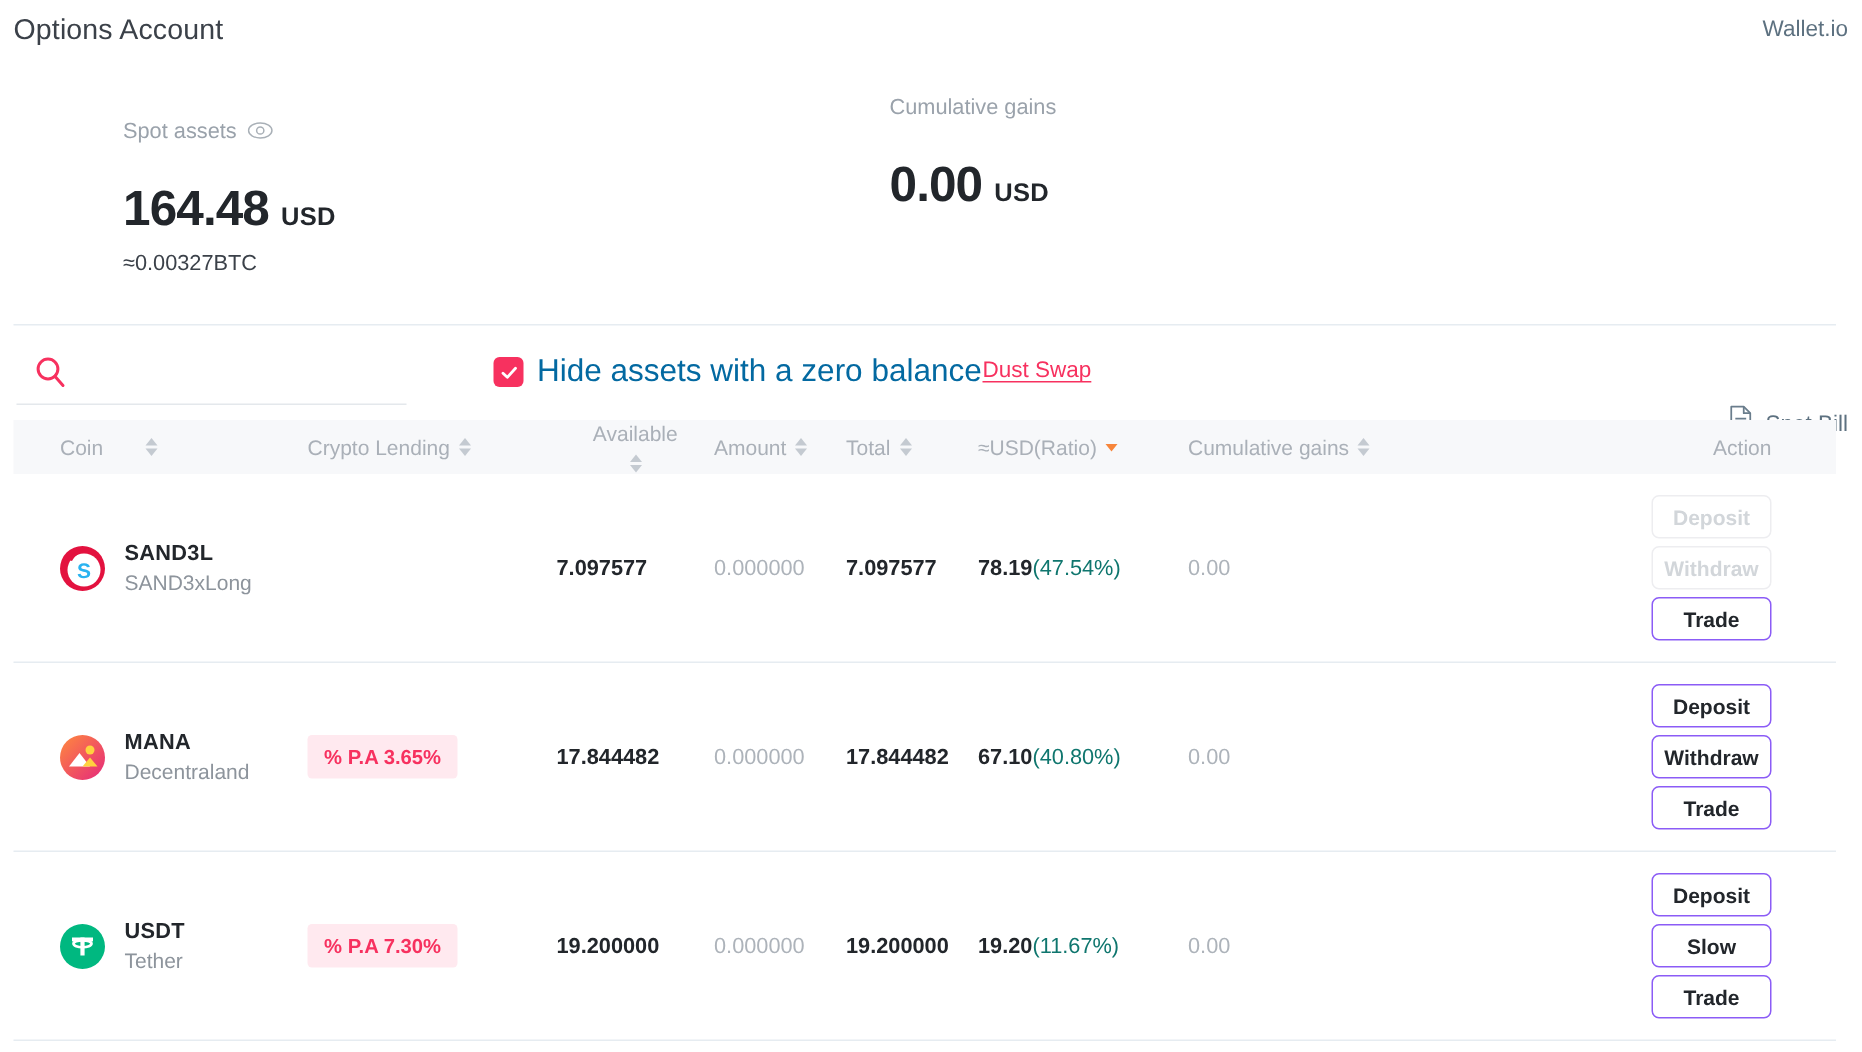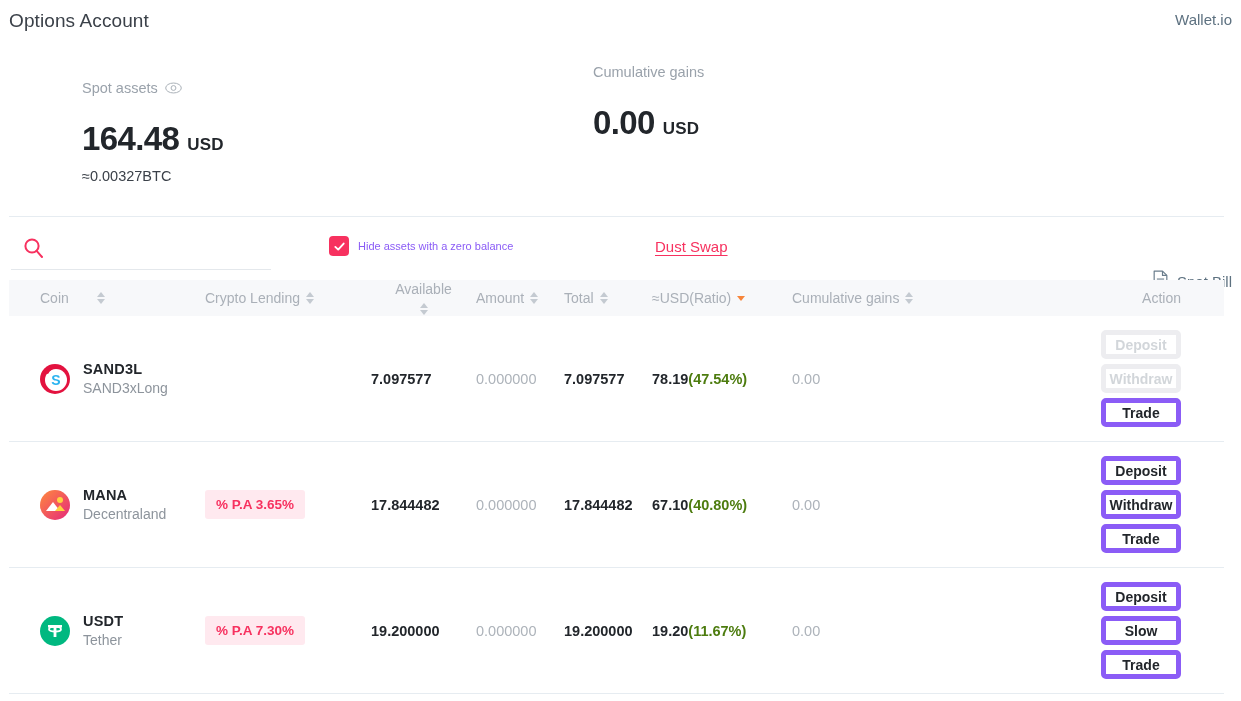--- a/index.html
+++ b/index.html
@@ -76,21 +76,21 @@
 
   .cb-group {
     position: absolute; left: 329px; top: 10px;
     display: flex; align-items: center; gap: 9px;
   }
   .checkbox {
     width: 20px; height: 20px; border-radius: 4px; background: #f7315f;
     display: flex; align-items: center; justify-content: center;
     flex: none; cursor: pointer;
   }
-  .cb-label { font-size: 11px; color: #8b5cf6; }
+  .cb-label { font-size: 21px; color: #0369a1; }
 
   .dust-swap {
     position: absolute; left: 655px; top: 12px;
     font-size: 15px; color: #f7315f; text-decoration: underline;
     text-underline-offset: 3px; cursor: pointer;
   }
 
   .spot-bill {
     position: absolute; right: 9px; top: 12px;
     display: flex; align-items: center; gap: 8px; cursor: pointer; margin-top: 32px;
@@ -134,26 +134,26 @@
   .coin-sym { font-size: 14.5px; font-weight: 700; color: #22262b; letter-spacing: .2px; }
   .coin-name { font-size: 14px; color: #8d949c; }
 
   .lend-badge {
     display: inline-block; background: #ffe9ef; color: #f7315f;
     font-size: 13.5px; font-weight: 700; padding: 7px 11px; border-radius: 3px;
   }
 
   .num-strong { font-weight: 700; color: #22262b; font-size: 14.5px; }
   .num-muted  { color: #adb3ba; font-size: 14.5px; }
-  .usd-cell .ratio { color: #4d7c0f; font-weight: 700; }
+  .usd-cell .ratio { color: #0f766e; font-weight: 400; }
 
   .actions { display: flex; flex-direction: column; gap: 5px; align-items: flex-end; }
   .btn {
     width: 80px; height: 29px; border-radius: 5px;
-    border: 5px solid #8b5cf6; background: #fff;
+    border: 1px solid #8b5cf6; background: #fff;
     font-family: "Liberation Sans", sans-serif;
     font-size: 14px; font-weight: 700; color: #22262b;
     cursor: pointer; line-height: 1;
   }
   .btn.disabled { color: #d2d6da; border-color: #ededf0; cursor: default; }
 </style>
 </head>
 <body>
 
 <div class="page">

